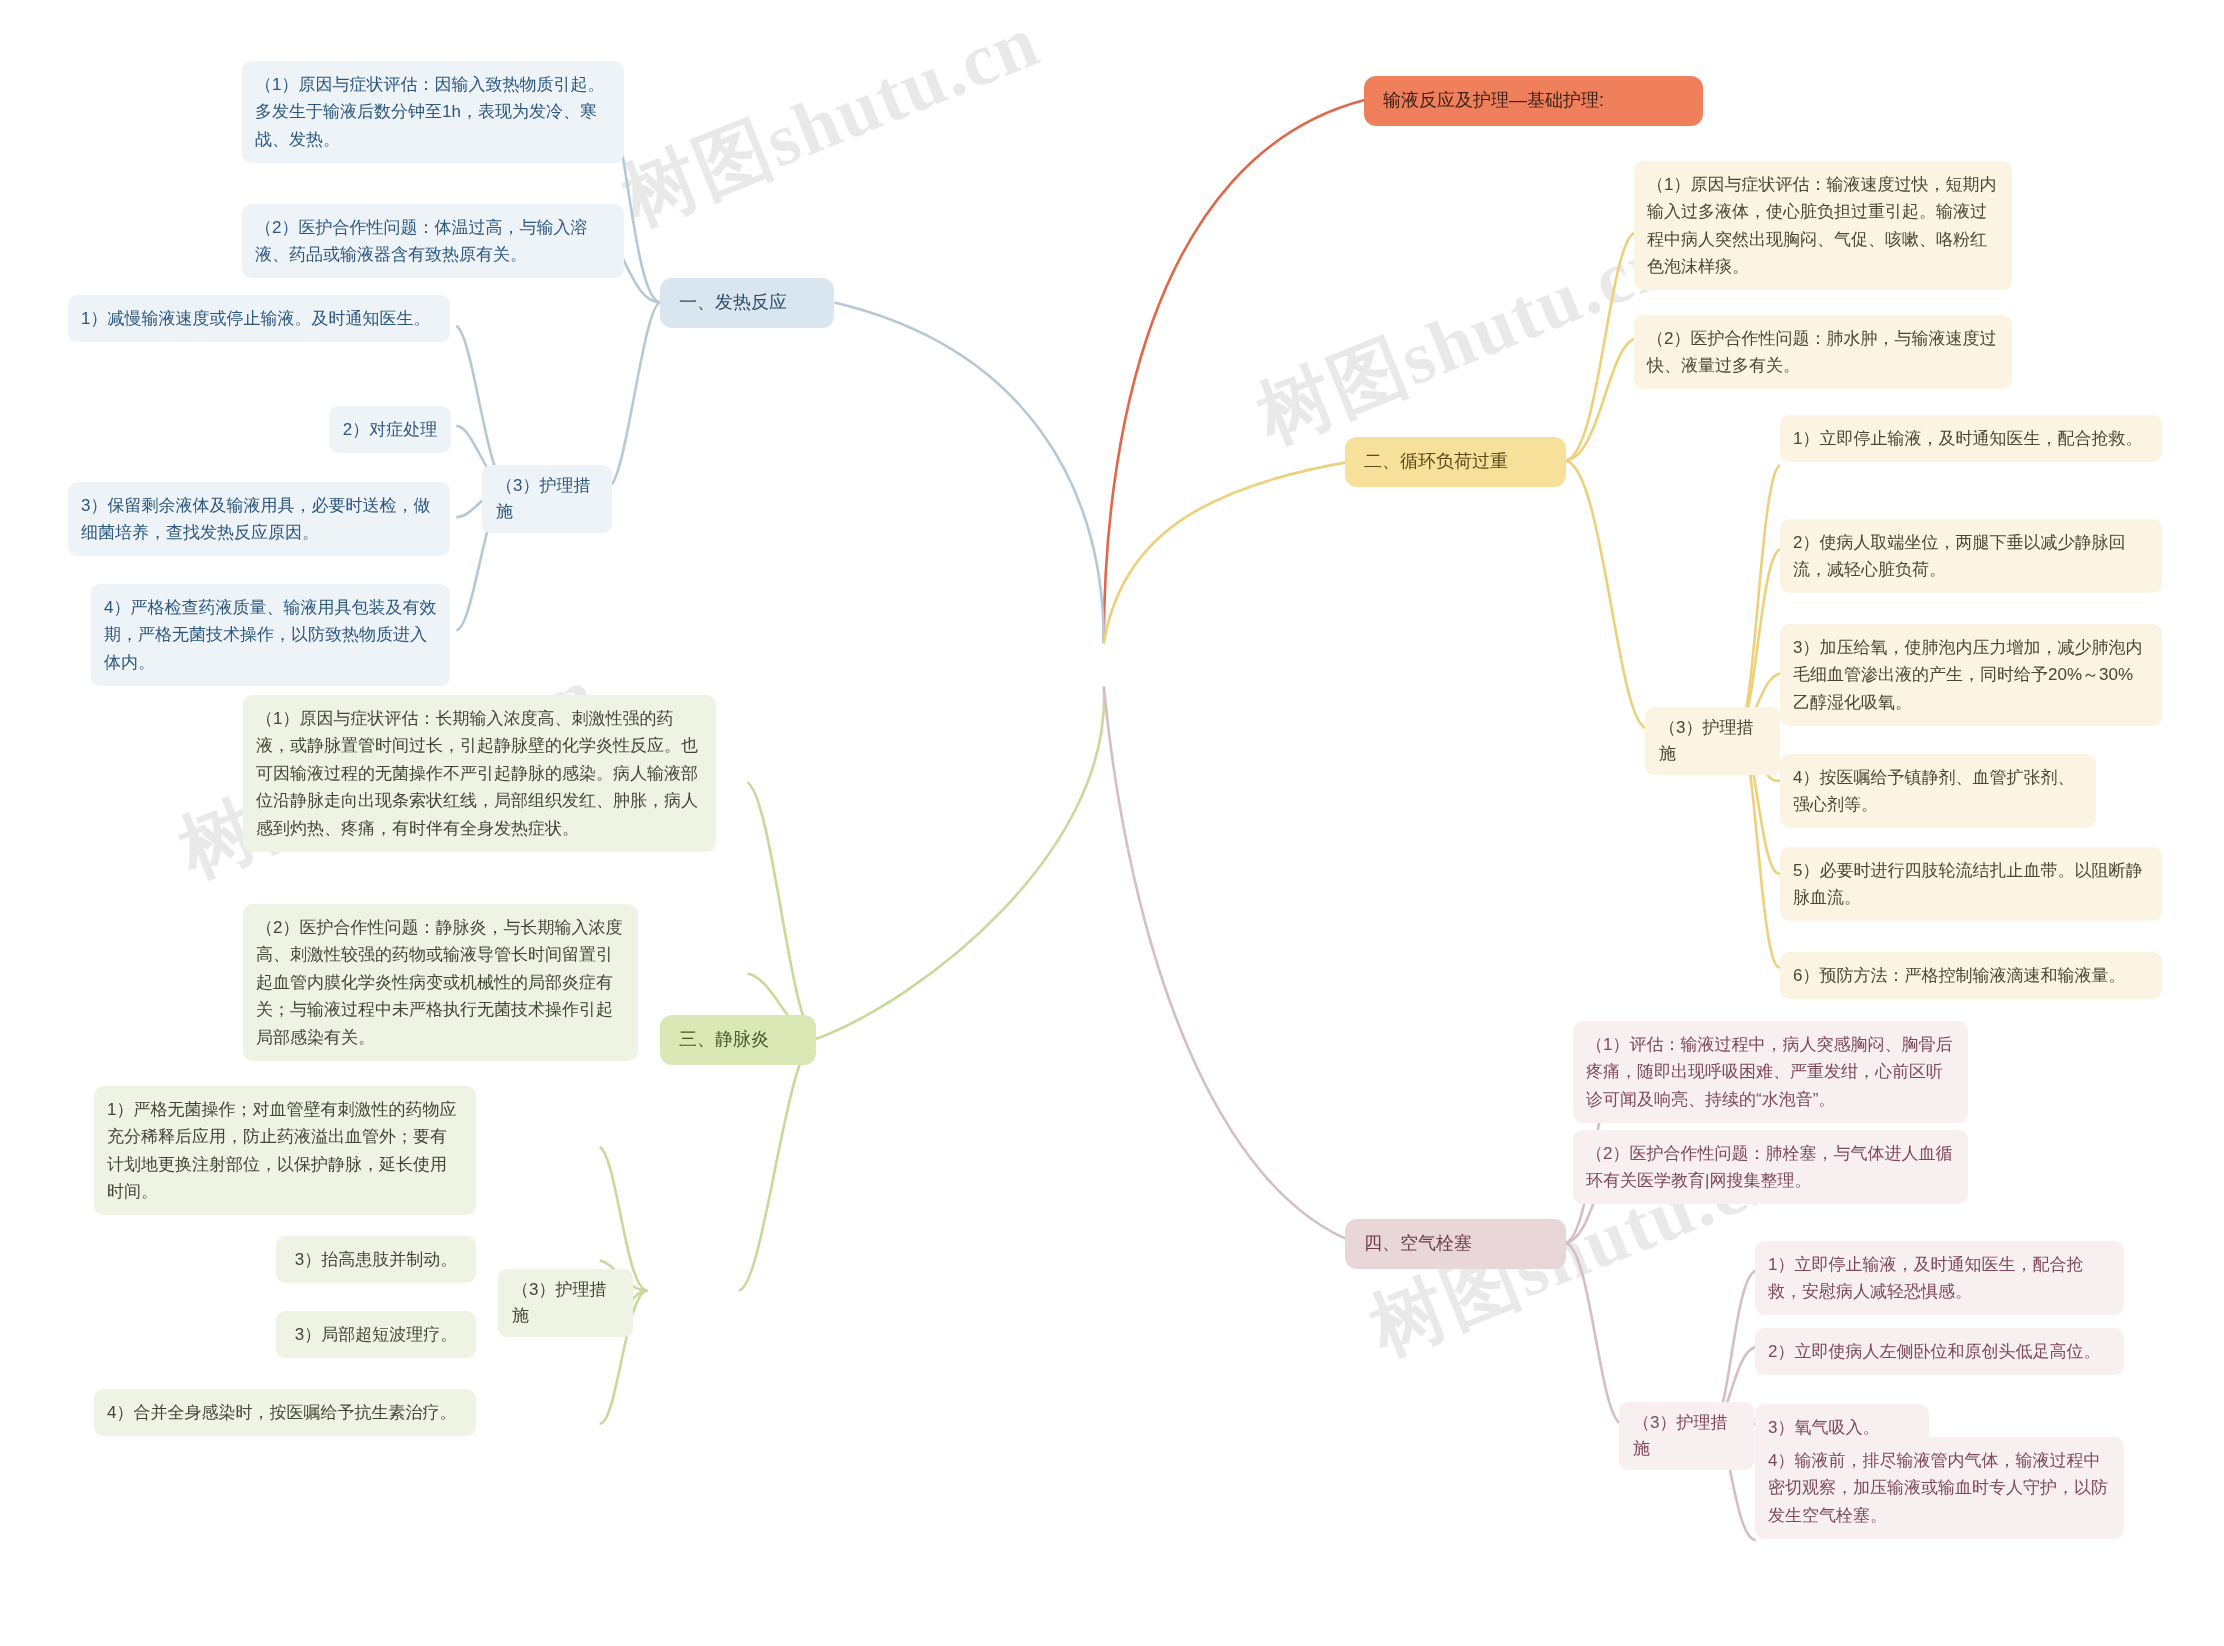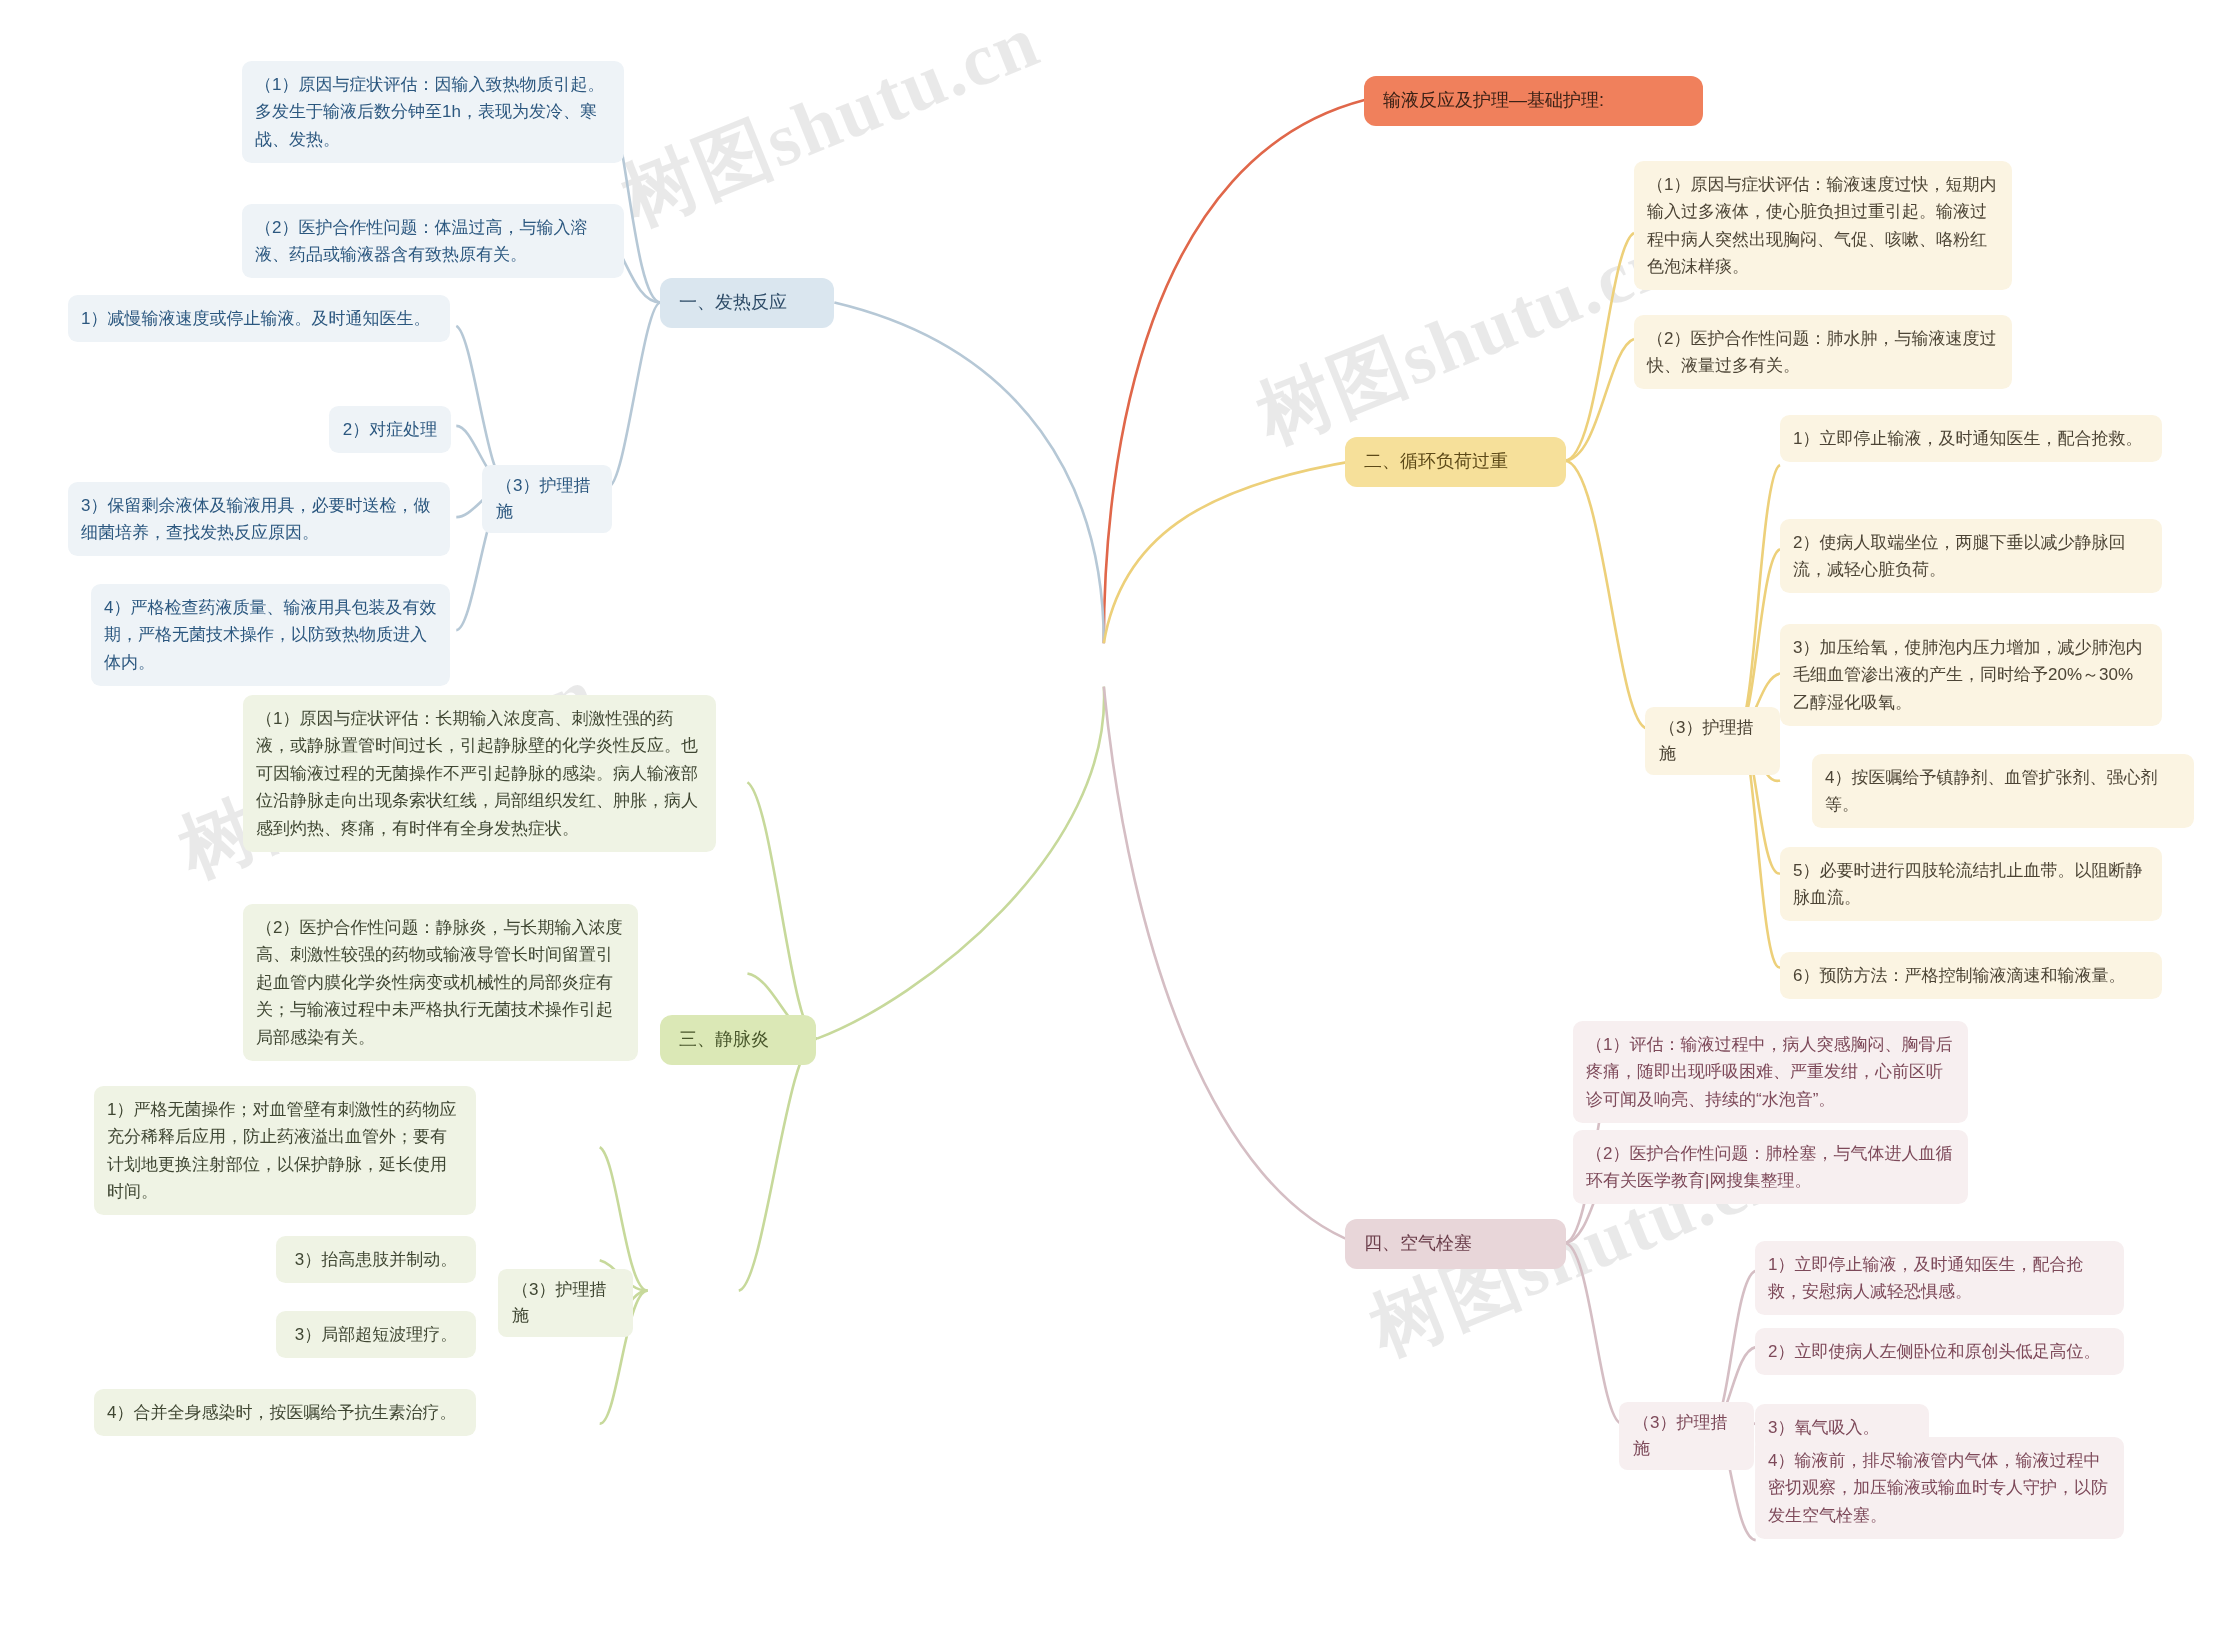--- a/index.html
+++ b/index.html
@@ -168,21 +168,21 @@
   <div class="node leaf t-yellow" style="left:1634px;top:315px;width:378px;">（2）医护合作性问题：肺水肿，与输液速度过快、液量过多有关。</div>
 
   <div class="node mid t-yellow" style="left:1645px;top:707px;width:135px;">（3）护理措施</div>
 
   <div class="node leaf t-yellow" style="left:1780px;top:415px;width:382px;">1）立即停止输液，及时通知医生，配合抢救。</div>
 
   <div class="node leaf t-yellow" style="left:1780px;top:519px;width:382px;">2）使病人取端坐位，两腿下垂以减少静脉回流，减轻心脏负荷。</div>
 
   <div class="node leaf t-yellow" style="left:1780px;top:624px;width:382px;">3）加压给氧，使肺泡内压力增加，减少肺泡内毛细血管渗出液的产生，同时给予20%～30%乙醇湿化吸氧。</div>
 
-  <div class="node leaf t-yellow" style="left:1780px;top:754px;width:382px;margin-left:32px;">4）按医嘱给予镇静剂、血管扩张剂、强心剂等。</div>
+  <div class="node leaf t-yellow" style="left:1780px;top:754px;width:316px;">4）按医嘱给予镇静剂、血管扩张剂、强心剂等。</div>
 
   <div class="node leaf t-yellow" style="left:1780px;top:847px;width:382px;">5）必要时进行四肢轮流结扎止血带。以阻断静脉血流。</div>
 
   <div class="node leaf t-yellow" style="left:1780px;top:952px;width:382px;">6）预防方法：严格控制输液滴速和输液量。</div>
 
   <div class="node lvl1 green" style="left:660px;top:1015px;width:156px;">三、静脉炎</div>
 
   <div class="node leaf t-greenlight" style="left:243px;top:695px;width:473px;">（1）原因与症状评估：长期输入浓度高、刺激性强的药液，或静脉置管时间过长，引起静脉壁的化学炎性反应。也可因输液过程的无菌操作不严引起静脉的感染。病人输液部位沿静脉走向出现条索状红线，局部组织发红、肿胀，病人感到灼热、疼痛，有时伴有全身发热症状。</div>
 
   <div class="node leaf t-greenlight" style="left:243px;top:904px;width:395px;">（2）医护合作性问题：静脉炎，与长期输入浓度高、刺激性较强的药物或输液导管长时间留置引起血管内膜化学炎性病变或机械性的局部炎症有关；与输液过程中未严格执行无菌技术操作引起局部感染有关。</div>

